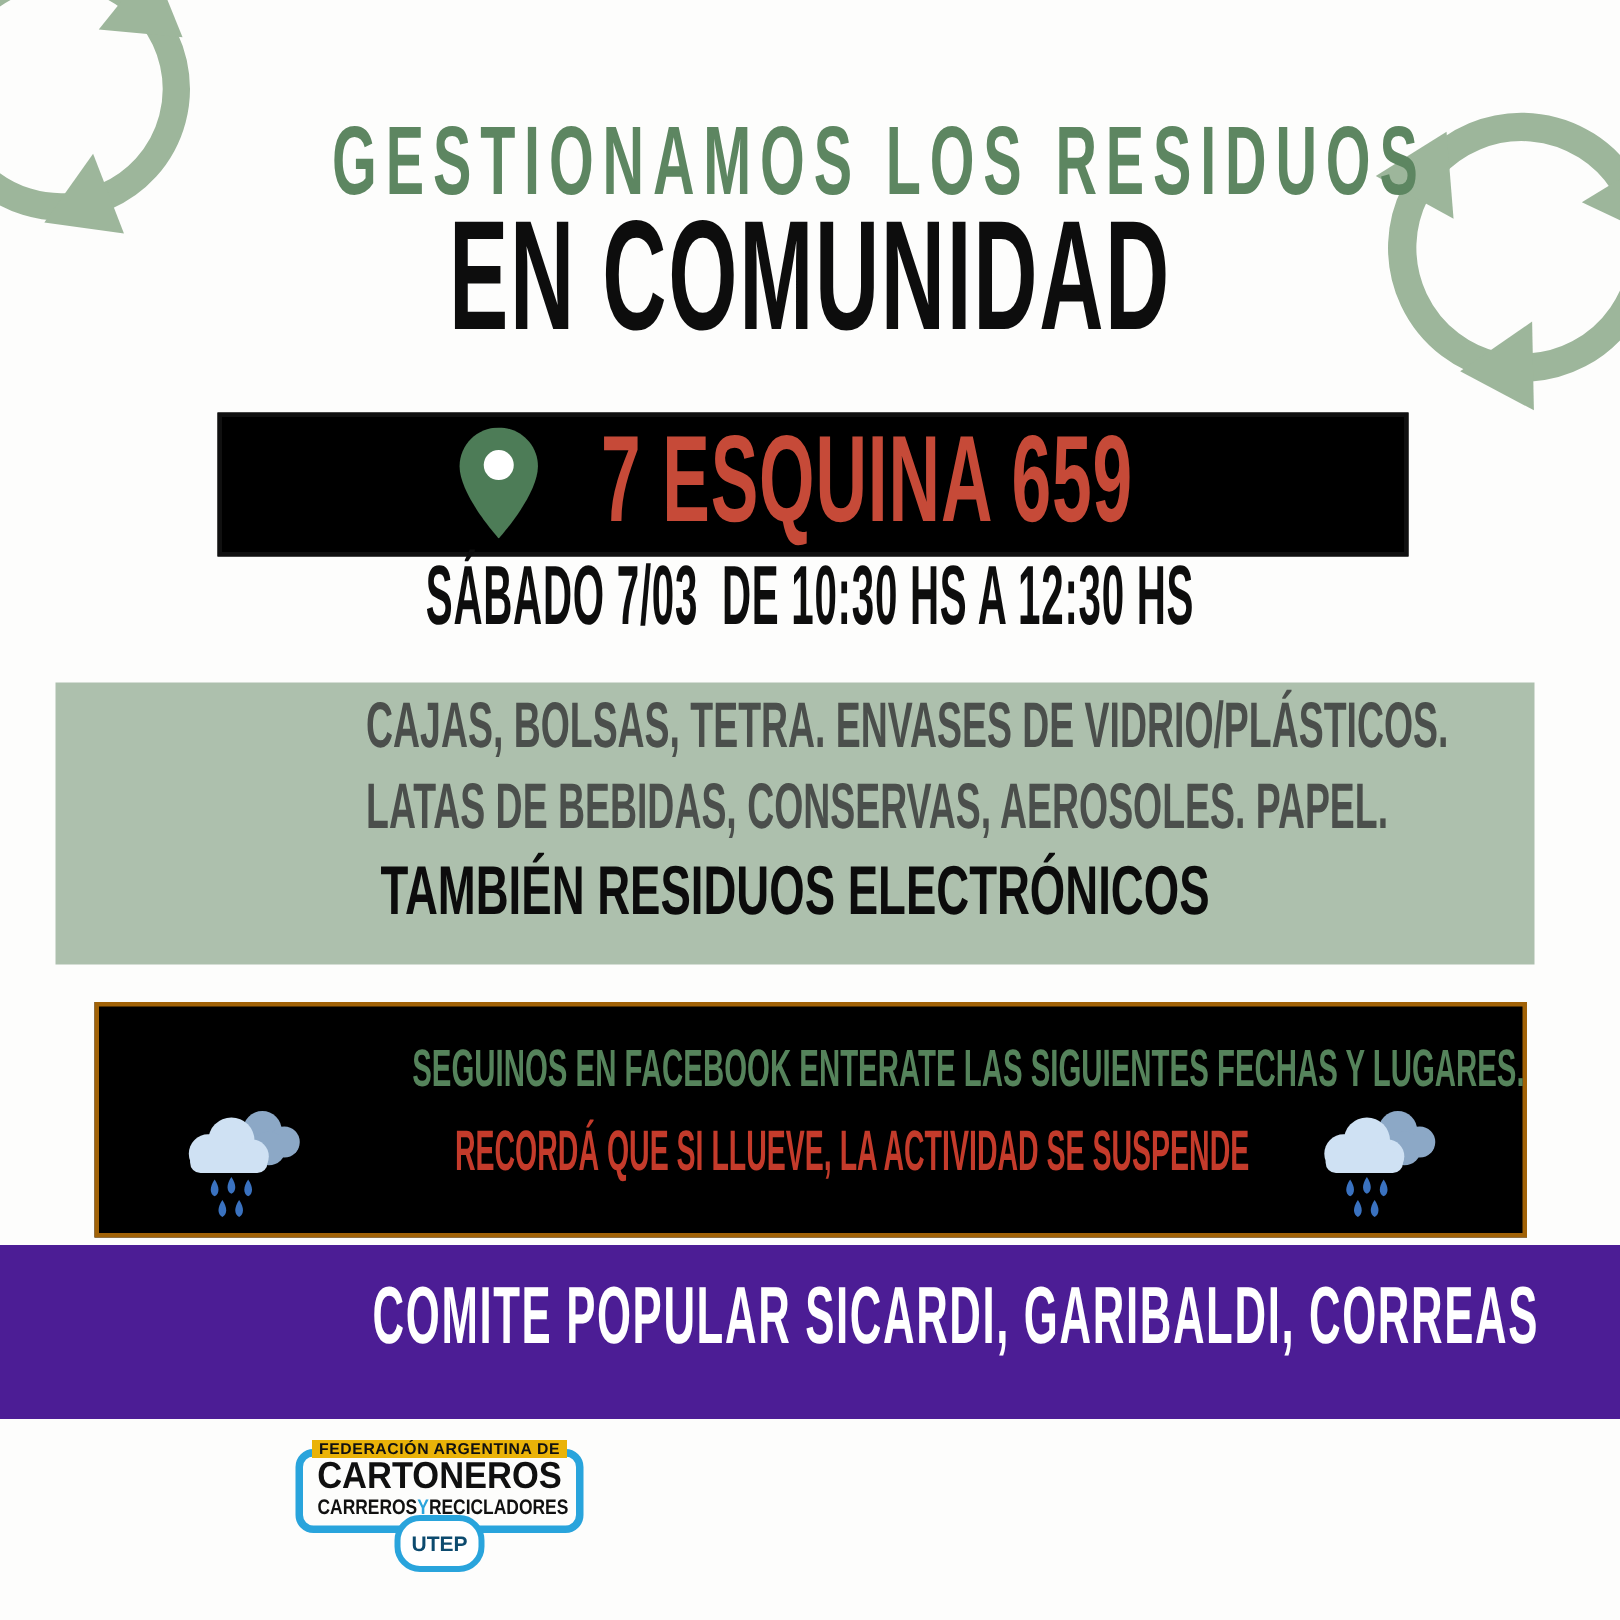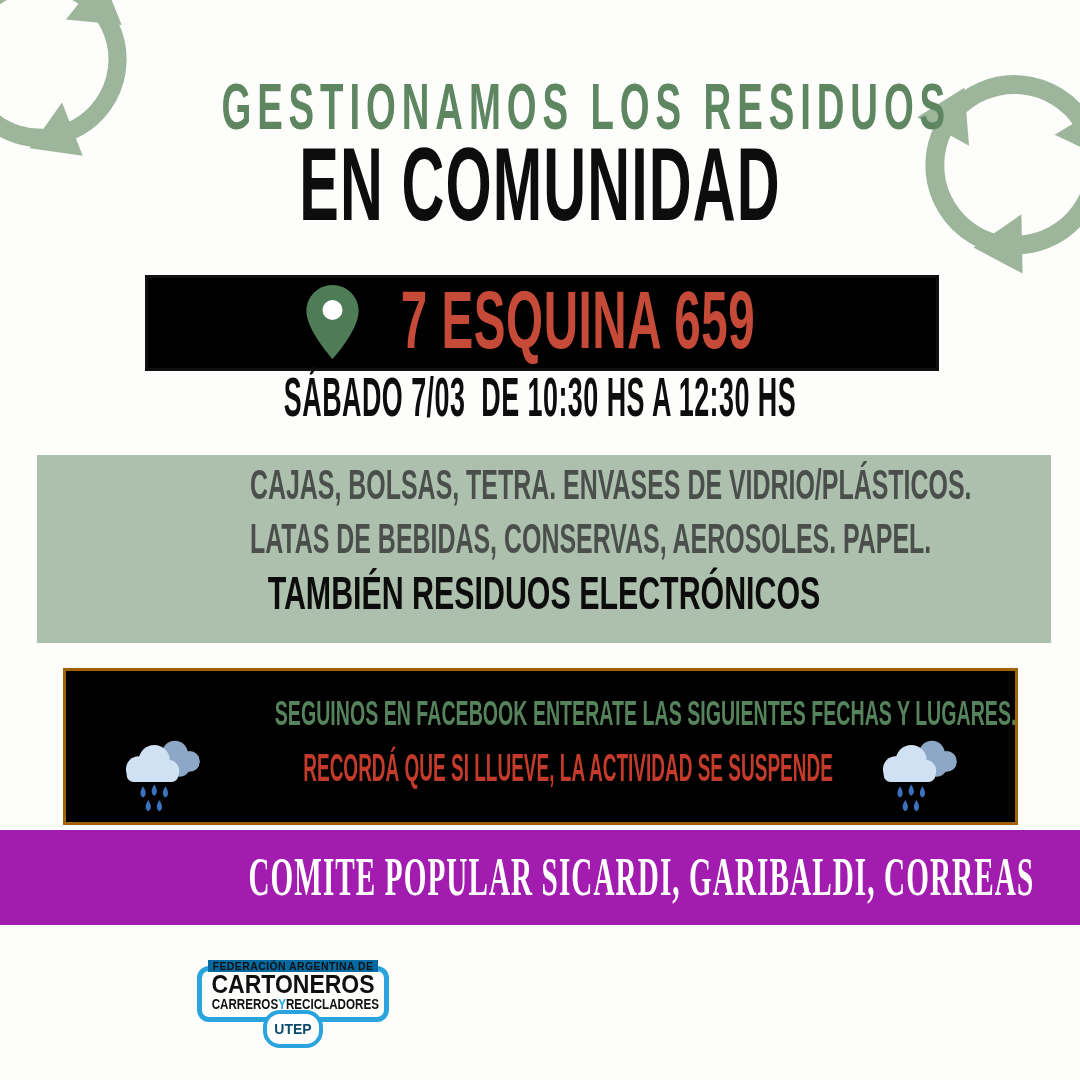--- a/index.html
+++ b/index.html
@@ -23,43 +23,43 @@
   
   .loc-box{left:145px;top:275px;width:788px;height:90px;border:3px solid #101010;background:#000000;}
   .pin{left:158px;top:7px;height:74px;width:53px;}
   .loc-text{left:72px;right:0;top:0;text-align:center;font-size:82px;line-height:84px;
             font-weight:700;color:#c64a38;letter-spacing:1px;transform:scaleX(0.58);}
 
   .date{top:369px;font-size:56px;line-height:1;font-weight:700;color:#0d0d0d;
         letter-spacing:1px;transform:scaleX(0.48);}
 
   
-  .band{left:37px;top:455px;width:986px;height:188px;background:#adc0ad;padding-left:28px;}
+  .band{left:37px;top:455px;width:986px;height:188px;background:#adc0ad;}
   .mat1{top:8px;font-size:43px;line-height:1;font-weight:700;color:#4b4f4c;transform:scaleX(0.58);}
   .mat2{top:62px;font-size:43px;line-height:1;font-weight:700;color:#4b4f4c;transform:scaleX(0.58);}
   .mat3{top:115px;font-size:46px;line-height:1;font-weight:800;color:#0c0c0c;transform:scaleX(0.66);}
 
   
   .notice-box{left:63px;top:668px;width:949px;height:151px;border:3px solid #a16207;background:#000000;}
   .fb-line{top:24px;font-size:35px;line-height:1;font-weight:700;color:#55835b;transform:scaleX(0.56);}
   .rain-line{top:78px;font-size:38px;line-height:1;font-weight:700;color:#c43b2b;transform:scaleX(0.50);}
   .cloud{top:62px;width:108px;height:86px;}
   .cloud-l{left:42px;} .cloud-r{right:42px;}
 
   
-  .black-band{left:0;top:830px;width:1080px;height:95px;background:#a21caf;font-family:Liberation Serif, serif;}
+  .black-band{left:0;top:830px;width:1080px;height:116px;background:#4c1d95;}
   .committee{top:0;font-size:54px;line-height:95px;font-weight:700;color:#ffffff;
              letter-spacing:2px;transform:scaleX(0.54);}
 
   
   .logo{left:195px;top:960px;width:196px;height:92px;}
   .logo-frame{left:2px;right:2px;top:6px;height:46px;border:5px solid #29a4dc;border-radius:12px;}
   .logo-fed{top:0;left:0;right:0;text-align:center;font-size:10.5px;font-weight:700;
             letter-spacing:0.4px;z-index:2;}
-  .logo-fed span{background:#0369a1;padding:0 5px;}
+  .logo-fed span{background:#eab308;padding:0 5px;}
   .logo-main{top:12px;font-size:25px;line-height:1;font-weight:900;color:#101010;
              transform:scaleX(0.92);z-index:1;}
   .logo-sub{top:37px;font-size:14px;line-height:1;font-weight:900;color:#101010;transform:scaleX(0.83);}
   .logo-sub .and{color:#29a4dc;}
   .badge{left:50%;top:50px;transform:translateX(-50%);width:52px;height:30px;background:#fff;
          border:4px solid #29a4dc;border-radius:17px;display:flex;align-items:center;
          justify-content:center;font-size:14px;font-weight:900;color:#0c4a6e;z-index:3;}
   .slogans{left:440px;top:960px;width:540px;height:100px;}
   .slogan1{top:0;font-size:36px;line-height:1;font-weight:800;color:#1b3c74;
            letter-spacing:3px;transform:scaleX(0.54);}

